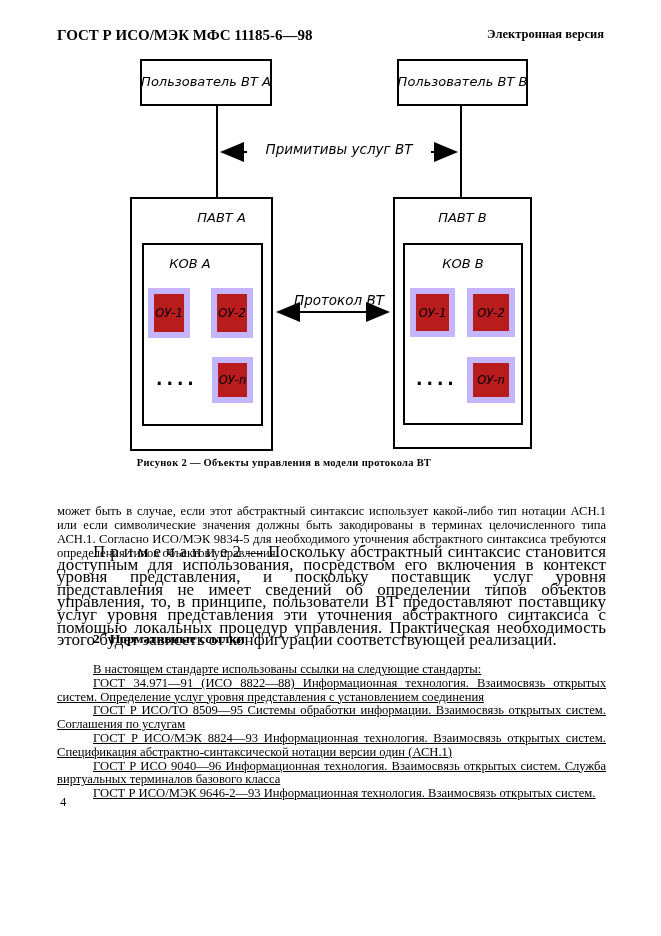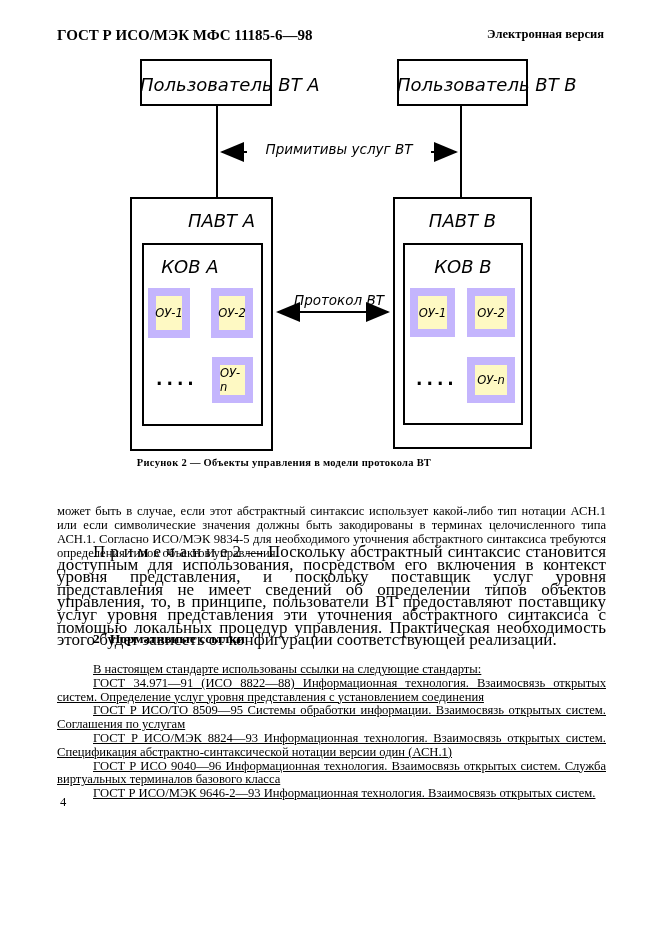--- a/index.html
+++ b/index.html
@@ -21,28 +21,28 @@
   .dbox {
     position:absolute;
     border:2px solid #000;
     background:#fff;
     box-sizing:border-box;
   }
   .dlabel {
     position:absolute;
     font-family:"DejaVu Sans", sans-serif;
     font-style:italic;
-    font-size:18px;
+    font-size:13px;
     text-align:center;
     white-space:nowrap;
   }
   .oubox {
     position:absolute;
-    border:8px solid #c4b5fd;
-    background:#fef9c3;
+    border:6px solid #c4b5fd;
+    background:#b91c1c;
     box-sizing:border-box;
     display:flex; align-items:center; justify-content:center;
     font-family:"DejaVu Sans", sans-serif;
     font-style:italic;
     font-size:11.5px;
   }
   .dots {
     position:absolute;
     font-family:"DejaVu Sans", sans-serif;
     font-weight:bold;

